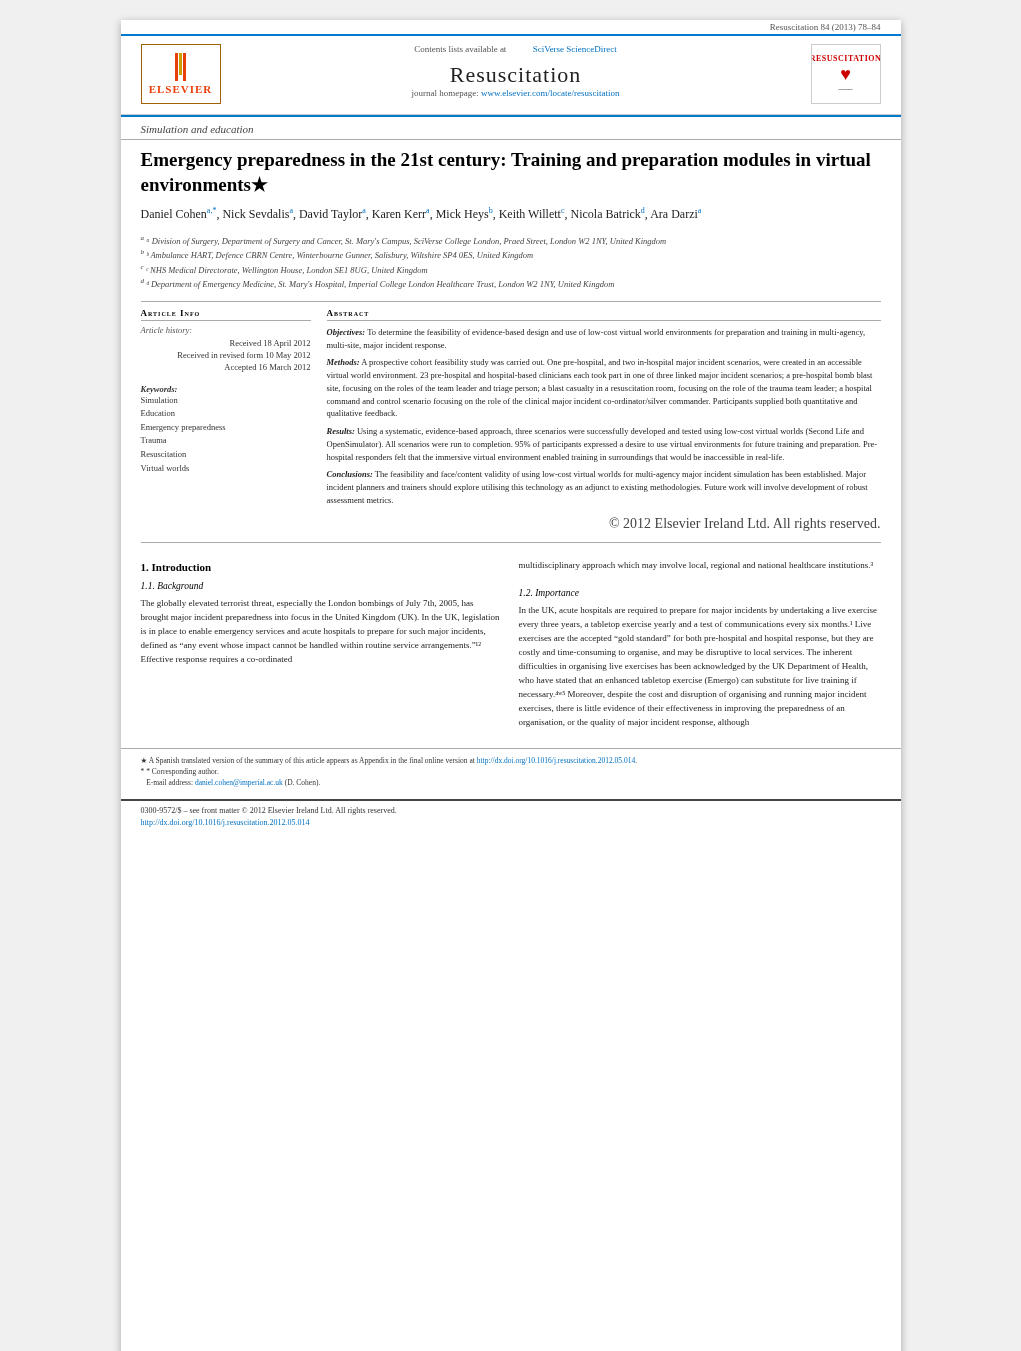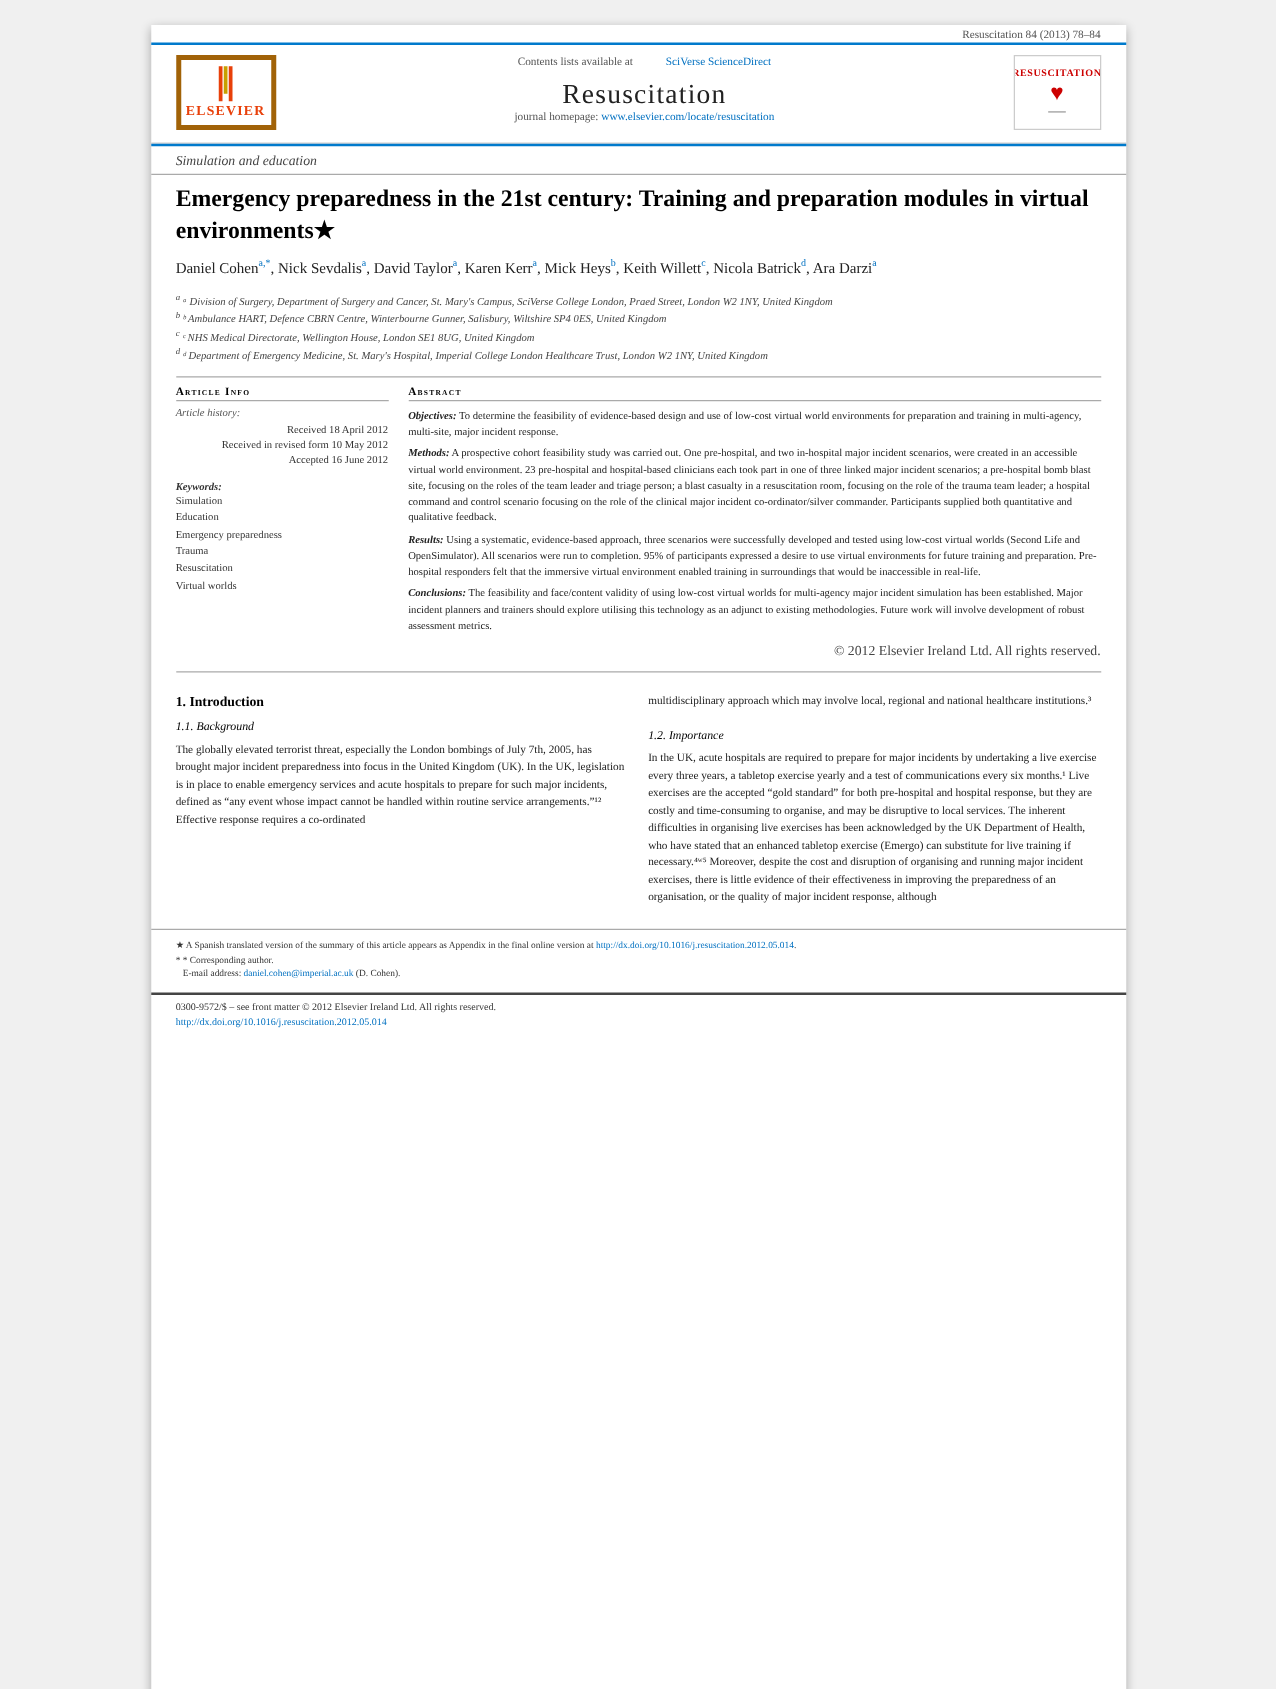--- a/index.html
+++ b/index.html
@@ -28,21 +28,21 @@
     }
     .journal-top-bar {
       display: flex;
       justify-content: space-between;
       align-items: flex-start;
       margin-bottom: 4px;
     }
     .elsevier-logo {
       width: 80px;
       height: 60px;
-      border: 4px solid #a16207;
+      border: 1px solid #a16207;
       display: flex;
       flex-direction: column;
       align-items: center;
       justify-content: center;
       font-size: 7px;
       color: #e8400a;
       font-weight: bold;
     }
     .elsevier-logo .els-text {
       font-size: 11px;
@@ -224,21 +224,21 @@
       line-height: 1.5;
     }
     .abstract-text p {
       margin-bottom: 5px;
     }
     .abstract-text .abs-label {
       font-style: italic;
       font-weight: bold;
     }
     .copyright-line {
-      font-size: 11px;
+      font-size: 14px;
       color: #444;
       text-align: right;
       margin-top: 6px;
     }
     
     .body-content {
       padding: 10px 20px;
     }
     .body-two-col {
       display: flex;
@@ -375,21 +375,21 @@
         <div class="history-label">
           <span>Article history:</span>
         </div>
         <div class="history-item">
           <span>Received 18 April 2012</span>
         </div>
         <div class="history-item">
           <span>Received in revised form 10 May 2012</span>
         </div>
         <div class="history-item">
-          <span>Accepted 16 June 2012</span>
+          <span>Accepted 16 March 2012</span>
         </div>
 
         <div class="keywords-section">
           <div class="kw-label">
             <span>Keywords:</span>
           </div>
           <div class="kw-item"><span>Simulation</span></div>
           <div class="kw-item"><span>Education</span></div>
           <div class="kw-item"><span>Emergency preparedness</span></div>
           <div class="kw-item"><span>Trauma</span></div>

